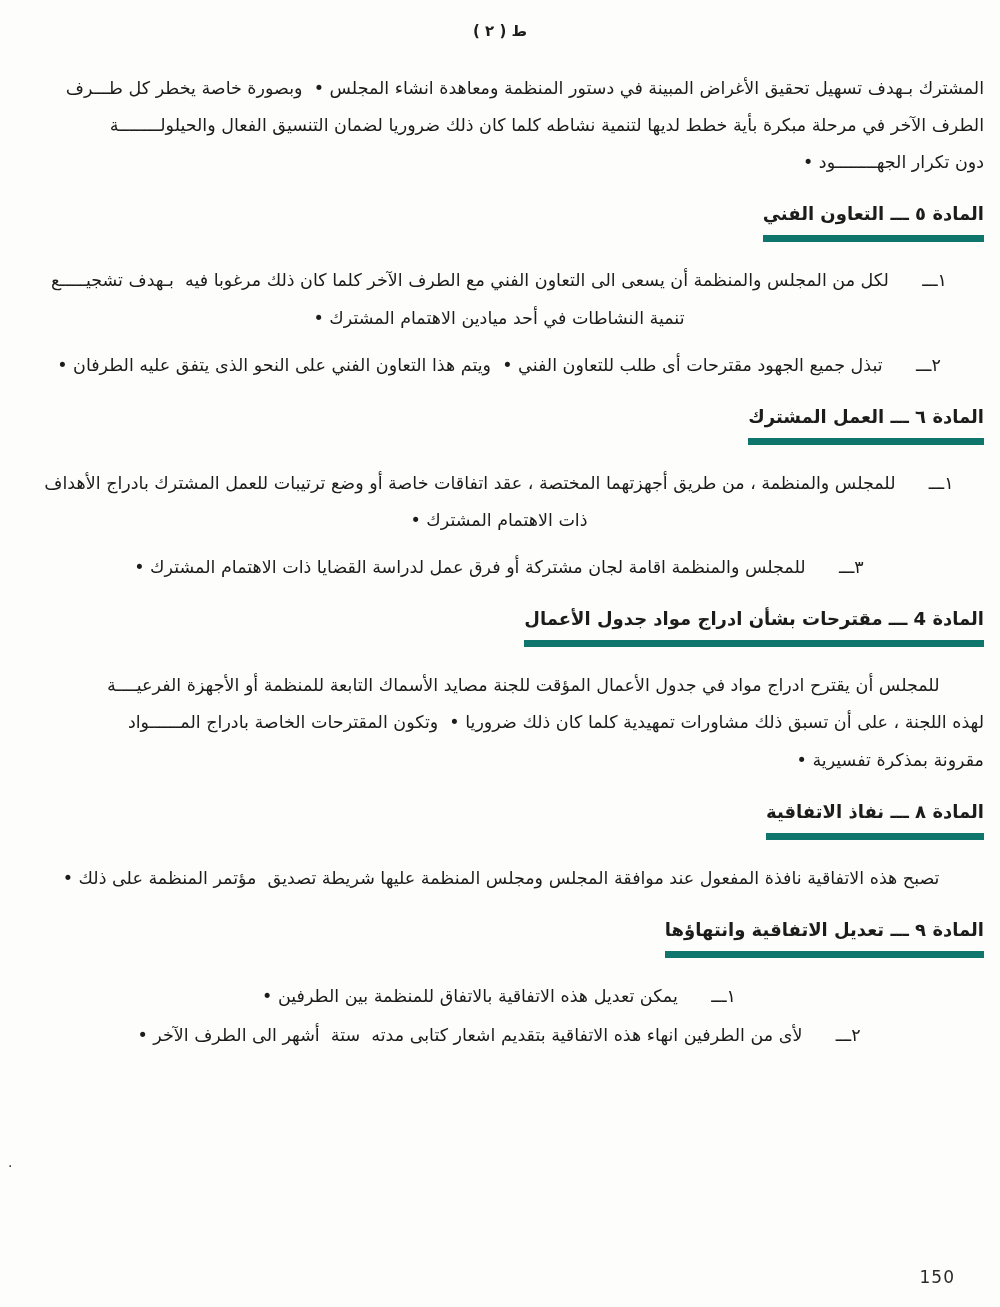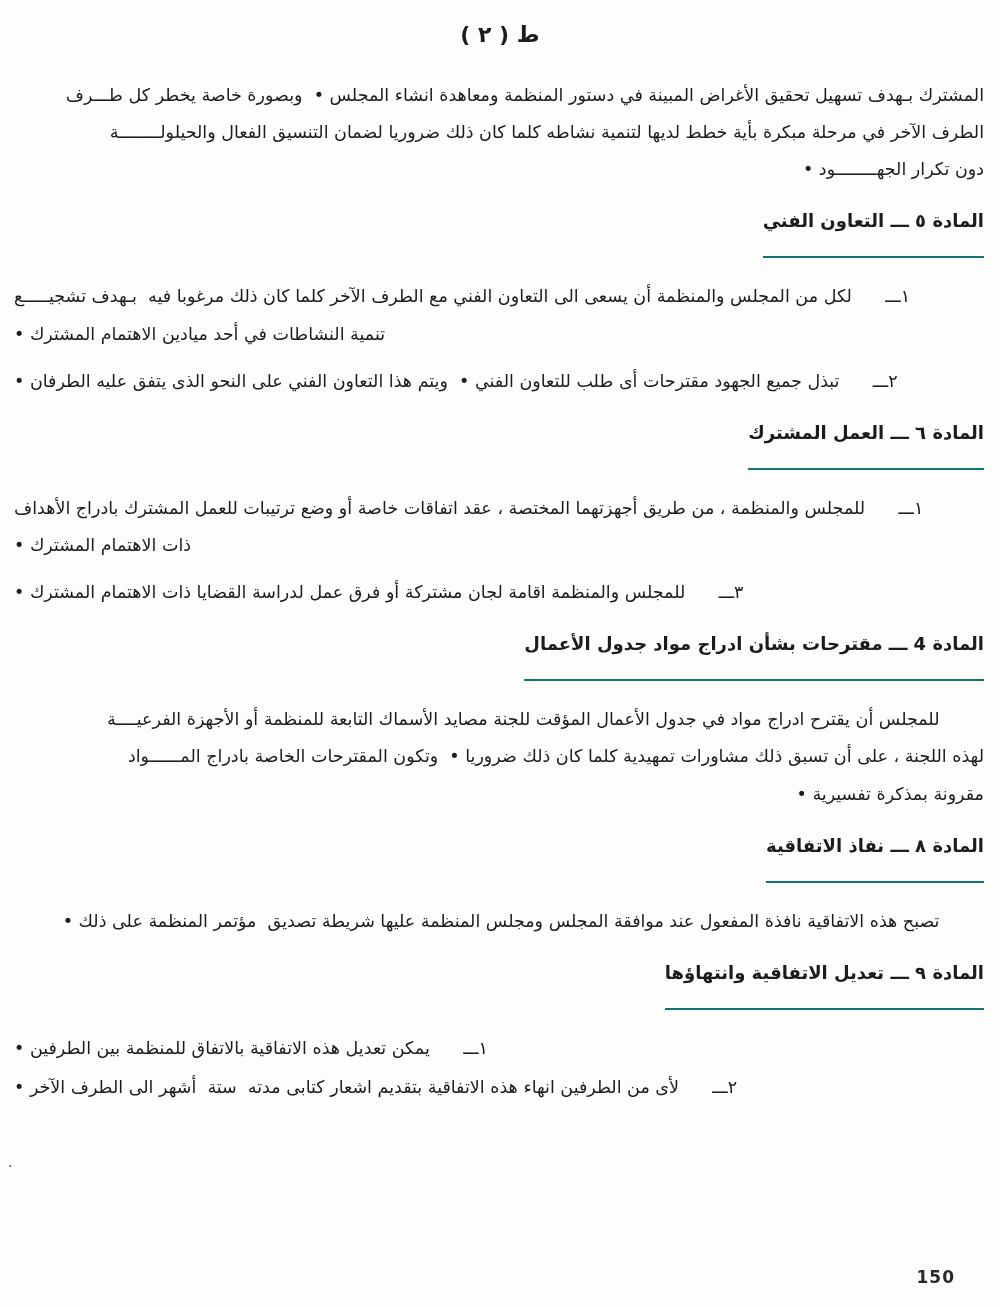--- a/index.html
+++ b/index.html
@@ -14,61 +14,60 @@
     margin: 0 auto;
     background: #fdfdfb;
     color: #1c1c1c;
     font-family: "DejaVu Sans", sans-serif;
     direction: rtl;
     overflow: hidden;
   }
   .header-mark {
     text-align: center;
     padding-top: 22px;
-    font-size: 22px;
+    font-size: 15px;
     font-weight: bold;
     letter-spacing: 1px;
   }
   .doc {
     padding: 30px 16px 0 14px;
     font-size: 17.5px;
     line-height: 2.12;
   }
   .para {
     margin: 0 0 10px 0;
     white-space: pre-wrap;
   }
   .list-item {
     margin: 0 0 10px 0;
     white-space: pre-wrap;
-    text-align: left;
+    text-align: center;
   }
   .list-item.tight {
     margin-bottom: 2px;
   }
   .heading {
     margin: 14px 0 20px 0;
     font-size: 18px;
     font-weight: bold;
     text-align: right;
   }
   .heading .hl {
     display: inline-block;
-    border-bottom: 2px solid #0f766e;
-    padding-bottom: 16px;
+    border-bottom: 7px solid #0f766e;
+    padding-bottom: 2px;
   }
   .page-number {
     position: absolute;
     bottom: 20px;
     right: 45px;
     font-size: 17px;
     letter-spacing: 1px;
     direction: ltr;
     color: #2a2a2a;
-    font-weight: bold;
   }
   .stray-mark {
     position: absolute;
     top: 1158px;
     left: 8px;
     font-size: 14px;
     color: #333;
   }
 </style>
 </head>

